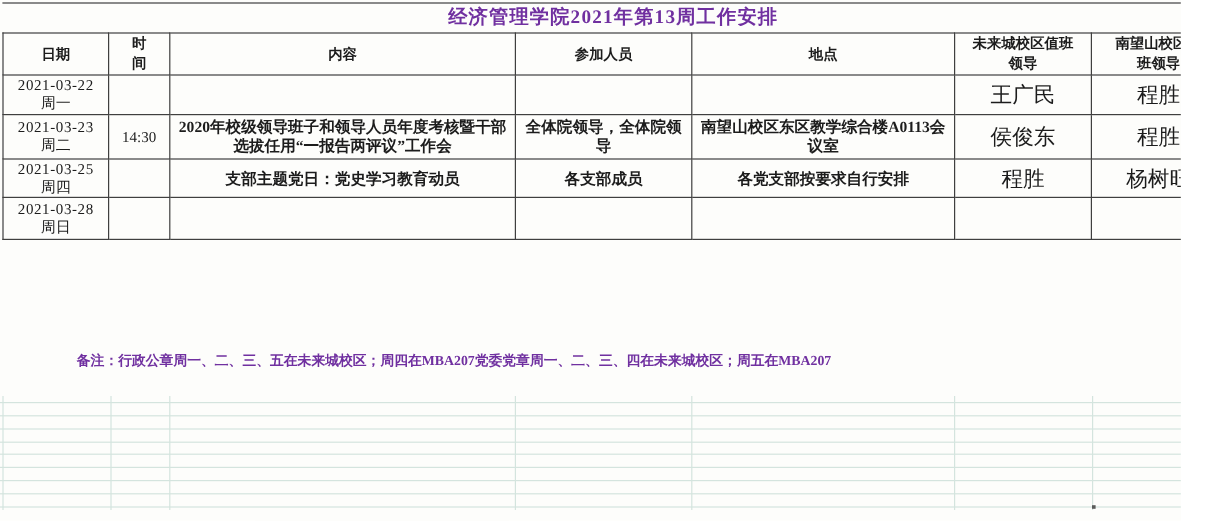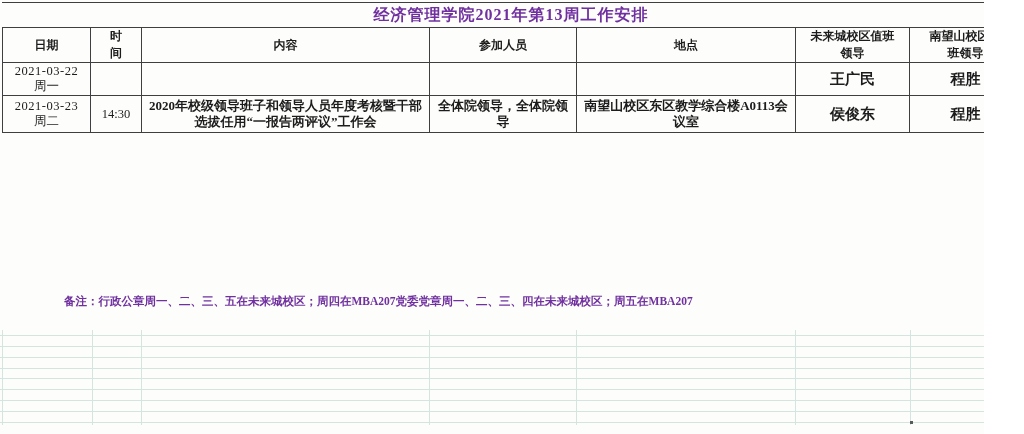--- a/index.html
+++ b/index.html
@@ -21,21 +21,21 @@
   }
   table.sched th, table.sched td{
     border:1px solid var(--border); text-align:center; vertical-align:middle;
     padding:0 3px; overflow:hidden;
   }
   table.sched th{font-size:12px; font-weight:bold; height:26px; padding:0 14px;}
   td.c-date{font-size:12.5px; letter-spacing:0.5px; line-height:15px;}
   td.c-date .wd{letter-spacing:0;}
   td.c-time{font-size:12.5px;}
   td.c-content, td.c-part, td.c-loc{font-weight:bold; font-size:13px; line-height:16px;}
-  td.c-leader{font-size:15px;font-weight:bold;}
+  td.c-leader{font-size:18px;}
   .notes{
     position:absolute; left:64px; top:295px; display:flex;
     color:var(--accent); font-weight:bold; font-size:11.5px; line-height:12.5px; white-space:nowrap;justify-content:center;
   }
   .notes .lines{display:flex; }
   .hgrid{position:absolute; left:0; width:1024px; height:1px; background:var(--grid);}
   .vgrid{position:absolute; top:330px; width:1px; height:95px; background:var(--grid);}
   .stray{position:absolute; left:910px; top:421px; width:3px; height:3px; background:#5a5a5a;}
 </style>
 </head>
@@ -86,20 +86,44 @@
           <div>2021-03-23</div>
           <div class="wd">周二</div>
         </td>
         <td class="c-time">14:30</td>
         <td class="c-content">2020年校级领导班子和领导人员年度考核暨干部选拔任用“一报告两评议”工作会</td>
         <td class="c-part">全体院领导，全体院领导</td>
         <td class="c-loc">南望山校区东区教学综合楼A0113会议室</td>
         <td class="c-leader">侯俊东</td>
         <td class="c-leader">程胜</td>
       </tr>
+      <tr style="height:32px">
+        <td class="c-date">
+          <div>2021-03-25</div>
+          <div class="wd">周四</div>
+        </td>
+        <td class="c-time"></td>
+        <td class="c-content">支部主题党日：党史学习教育动员</td>
+        <td class="c-part">各支部成员</td>
+        <td class="c-loc">各党支部按要求自行安排</td>
+        <td class="c-leader">程胜</td>
+        <td class="c-leader">杨树旺</td>
+      </tr>
+      <tr style="height:35px">
+        <td class="c-date">
+          <div>2021-03-28</div>
+          <div class="wd">周日</div>
+        </td>
+        <td class="c-time"></td>
+        <td class="c-content"></td>
+        <td class="c-part"></td>
+        <td class="c-loc"></td>
+        <td class="c-leader"></td>
+        <td class="c-leader"></td>
+      </tr>
     </tbody>
   </table>
 
   <div class="notes">
     <span>备注：</span>
     <span class="lines">
       <span>行政公章周一、二、三、五在未来城校区；周四在MBA207</span>
       <span>党委党章周一、二、三、四在未来城校区；周五在MBA207</span>
     </span>
   </div>

